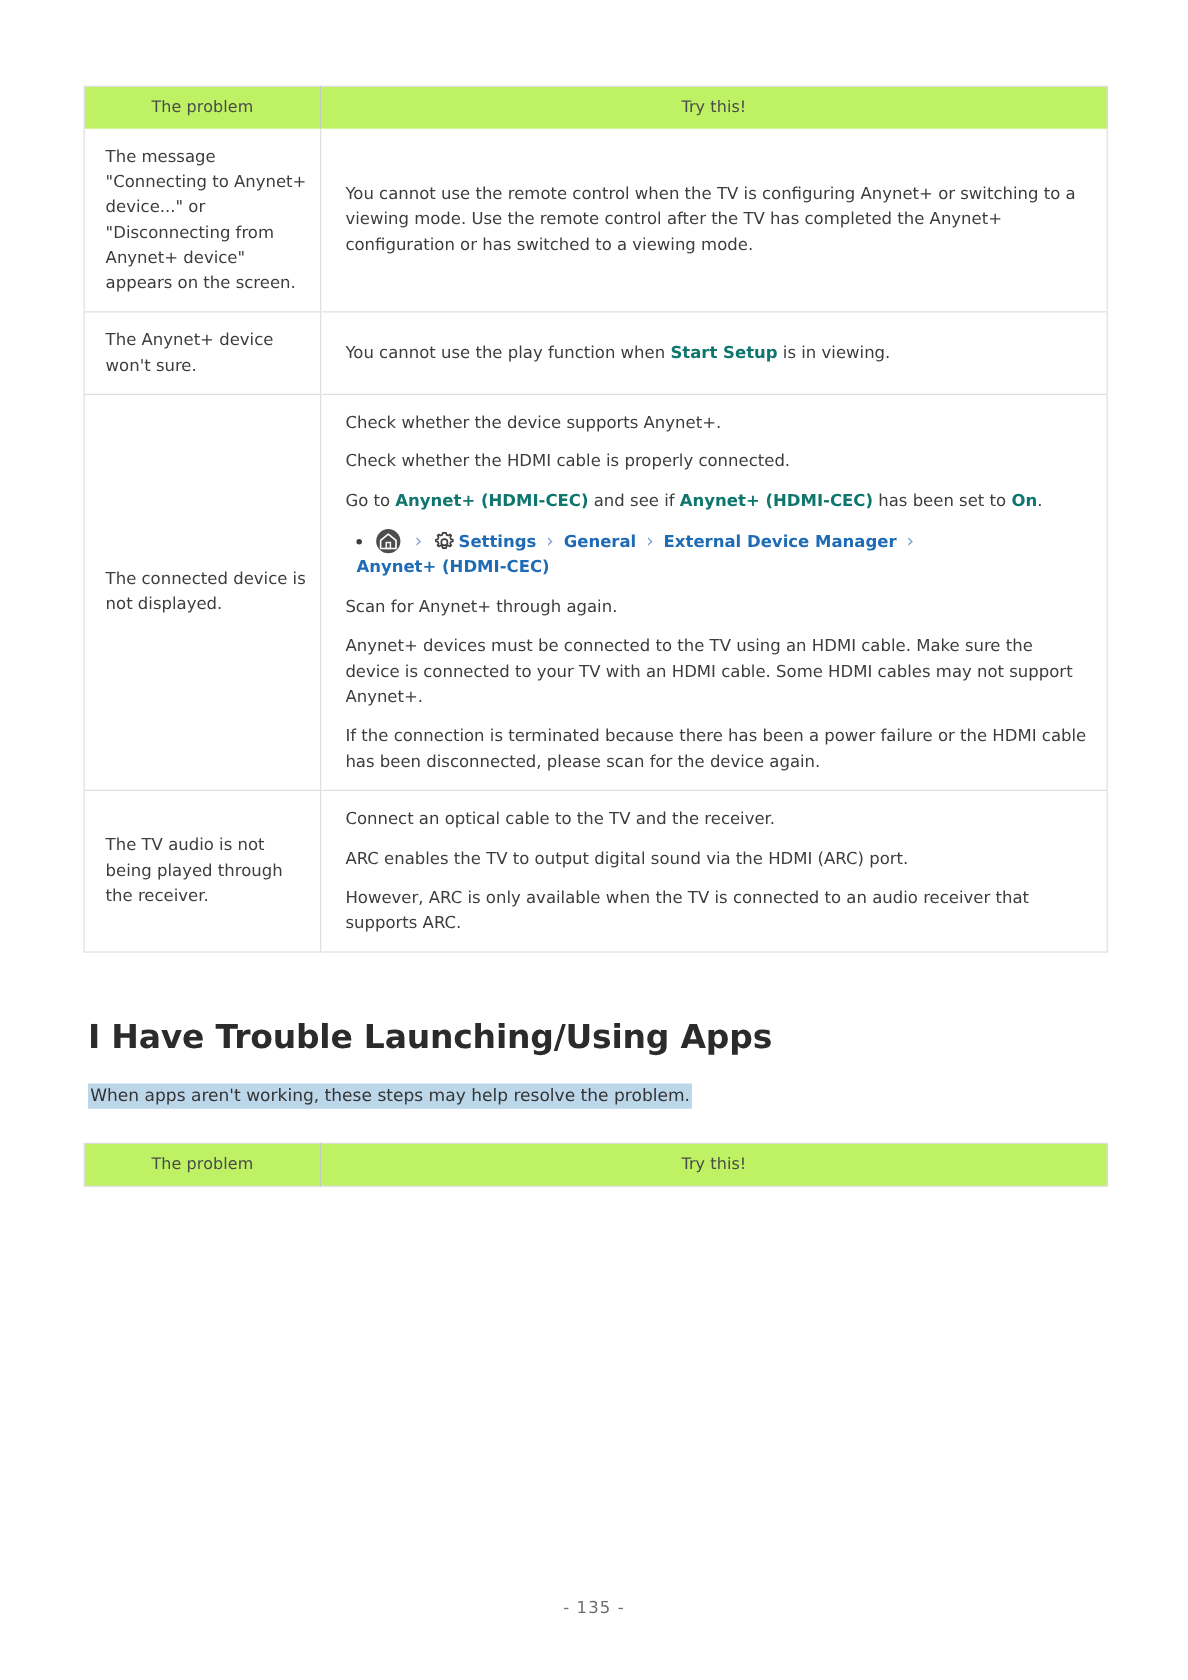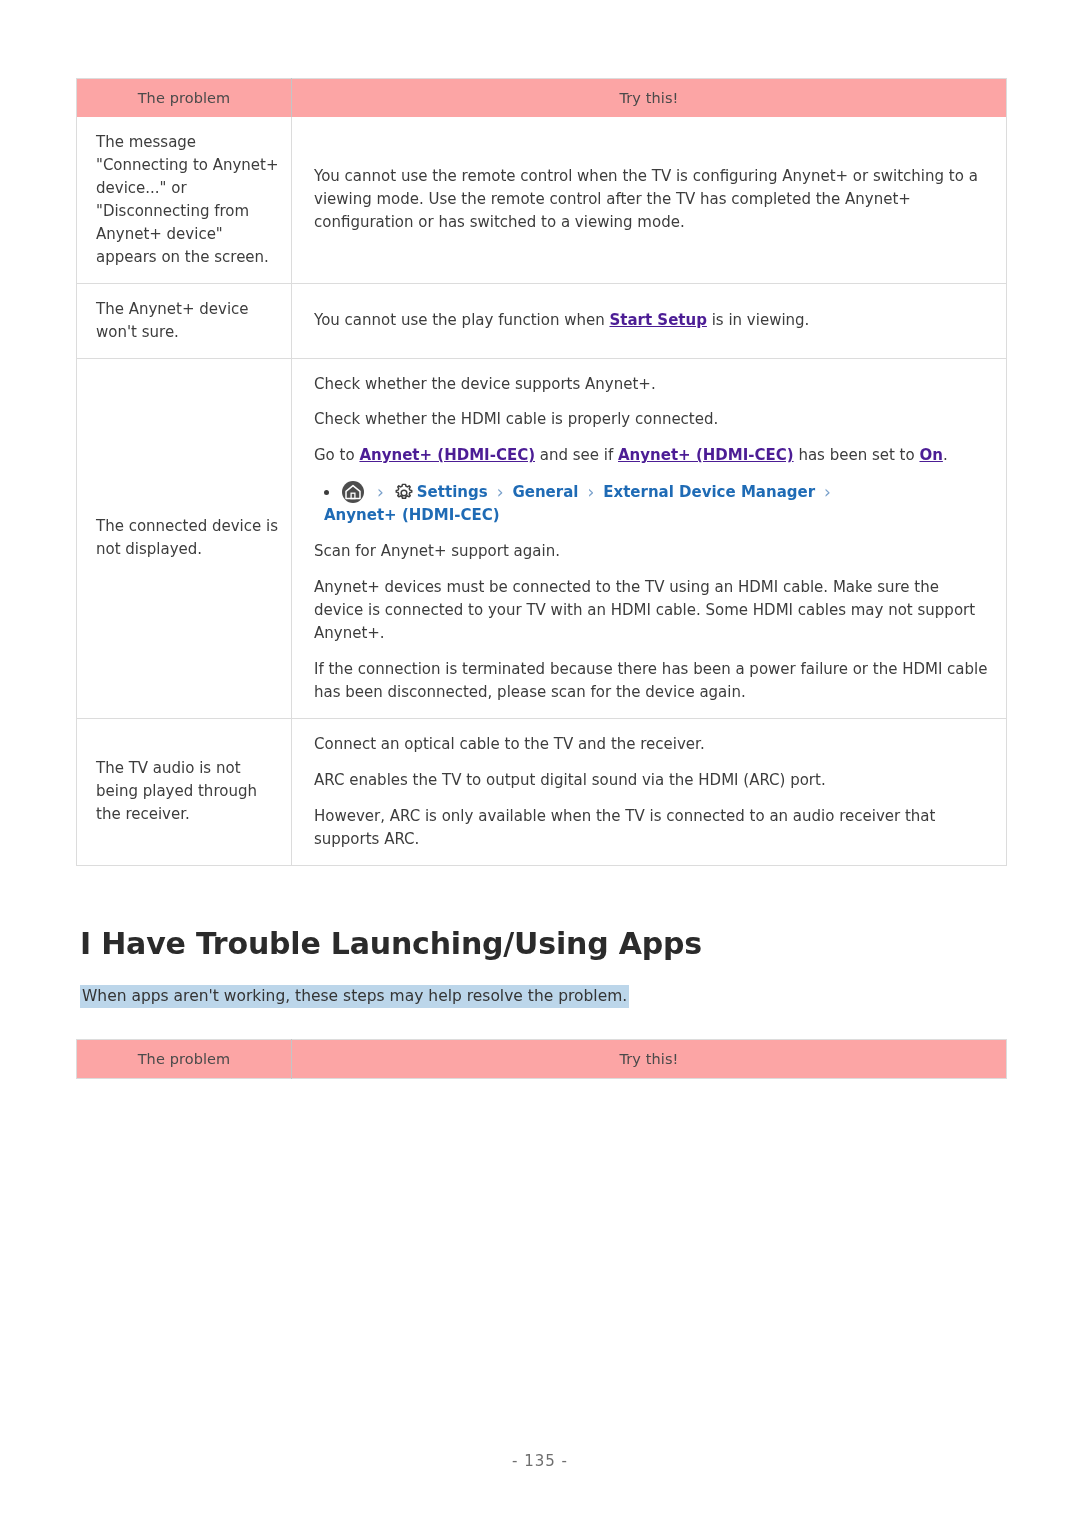--- a/index.html
+++ b/index.html
@@ -26,21 +26,21 @@
   .tbl {
     width: 930px;
     border-collapse: collapse;
     table-layout: fixed;
     border: 1px solid #dcdcdc;
   }
   .tbl col.c-problem { width: 215px; }
   .tbl col.c-try { width: 715px; }
 
   .tbl thead th {
-    background: #fca5a5;
+    background: #bef264;
     border: none;
     font-weight: 400;
     font-size: 14.5px;
     color: #4a4a4a;
     padding: 11px 6px;
     text-align: center;
     letter-spacing: 0.1px;
   }
   .tbl thead th.th-problem {
     border-right: 1px solid #c3c5c6;
@@ -61,23 +61,22 @@
   .tbl tbody td.td-try {
     padding-left: 22px;
     padding-right: 16px;
   }
   .tbl tbody tr:first-child td { border-top: none; }
 
   .para { margin: 0 0 13px 0; }
   .para:last-child { margin-bottom: 0; }
 
   .lnk {
-    color: #4c1d95;
+    color: #0f766e;
     font-weight: 600;
-    text-decoration: underline;
   }
 
   
   .crumb-line {
     display: flex;
     align-items: center;
     margin: 0 0 13px 0;
     padding-left: 10px;
     flex-wrap: wrap;
     gap: 0;
@@ -217,21 +216,21 @@
             </span>
             <span class="crumb-txt">Settings</span>
             <span class="chev">›</span>
             <span class="crumb-txt">General</span>
             <span class="chev">›</span>
             <span class="crumb-txt">External Device Manager</span>
             <span class="chev">›</span>
             <span class="crumb-txt">Anynet+ (HDMI-CEC)</span>
           </div>
 
-          <p class="para">Scan for Anynet+ support again.</p>
+          <p class="para">Scan for Anynet+ through again.</p>
           <p class="para">Anynet+ devices must be connected to the TV using an HDMI cable. Make sure the device is connected to your TV with an HDMI cable. Some HDMI cables may not support Anynet+.</p>
           <p class="para">If the connection is terminated because there has been a power failure or the HDMI cable has been disconnected, please scan for the device again.</p>
         </td>
       </tr>
 
       <tr>
         <td class="td-problem">The TV audio is not being played through the receiver.</td>
         <td class="td-try">
           <p class="para">Connect an optical cable to the TV and the receiver.</p>
           <p class="para">ARC enables the TV to output digital sound via the HDMI (ARC) port.</p>

